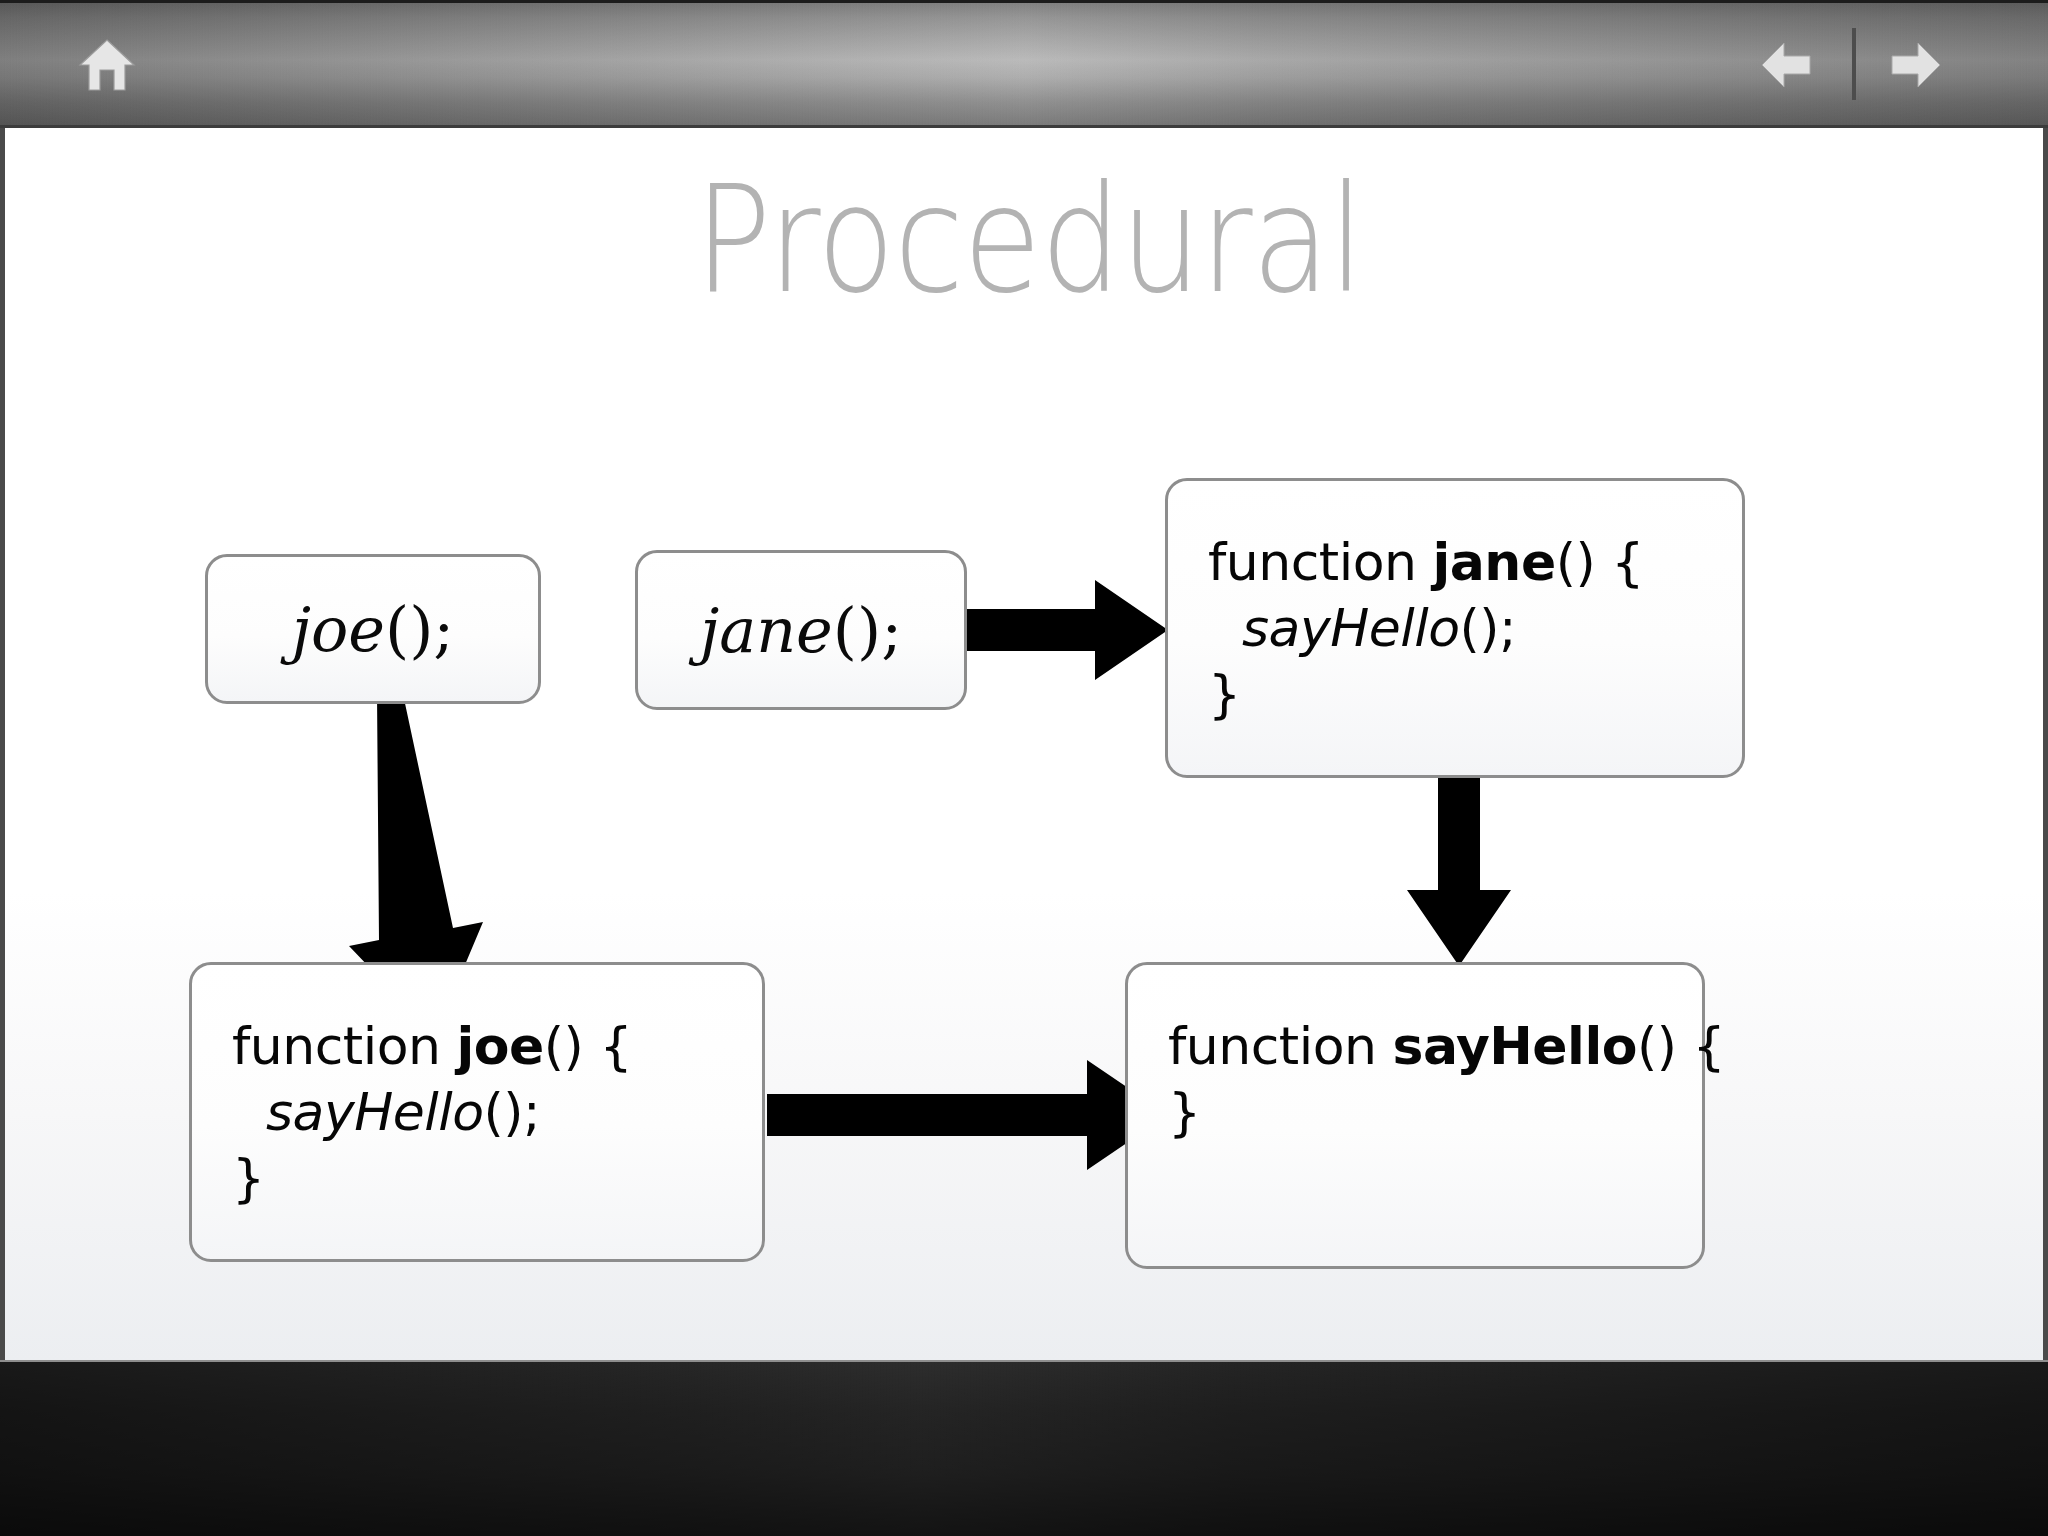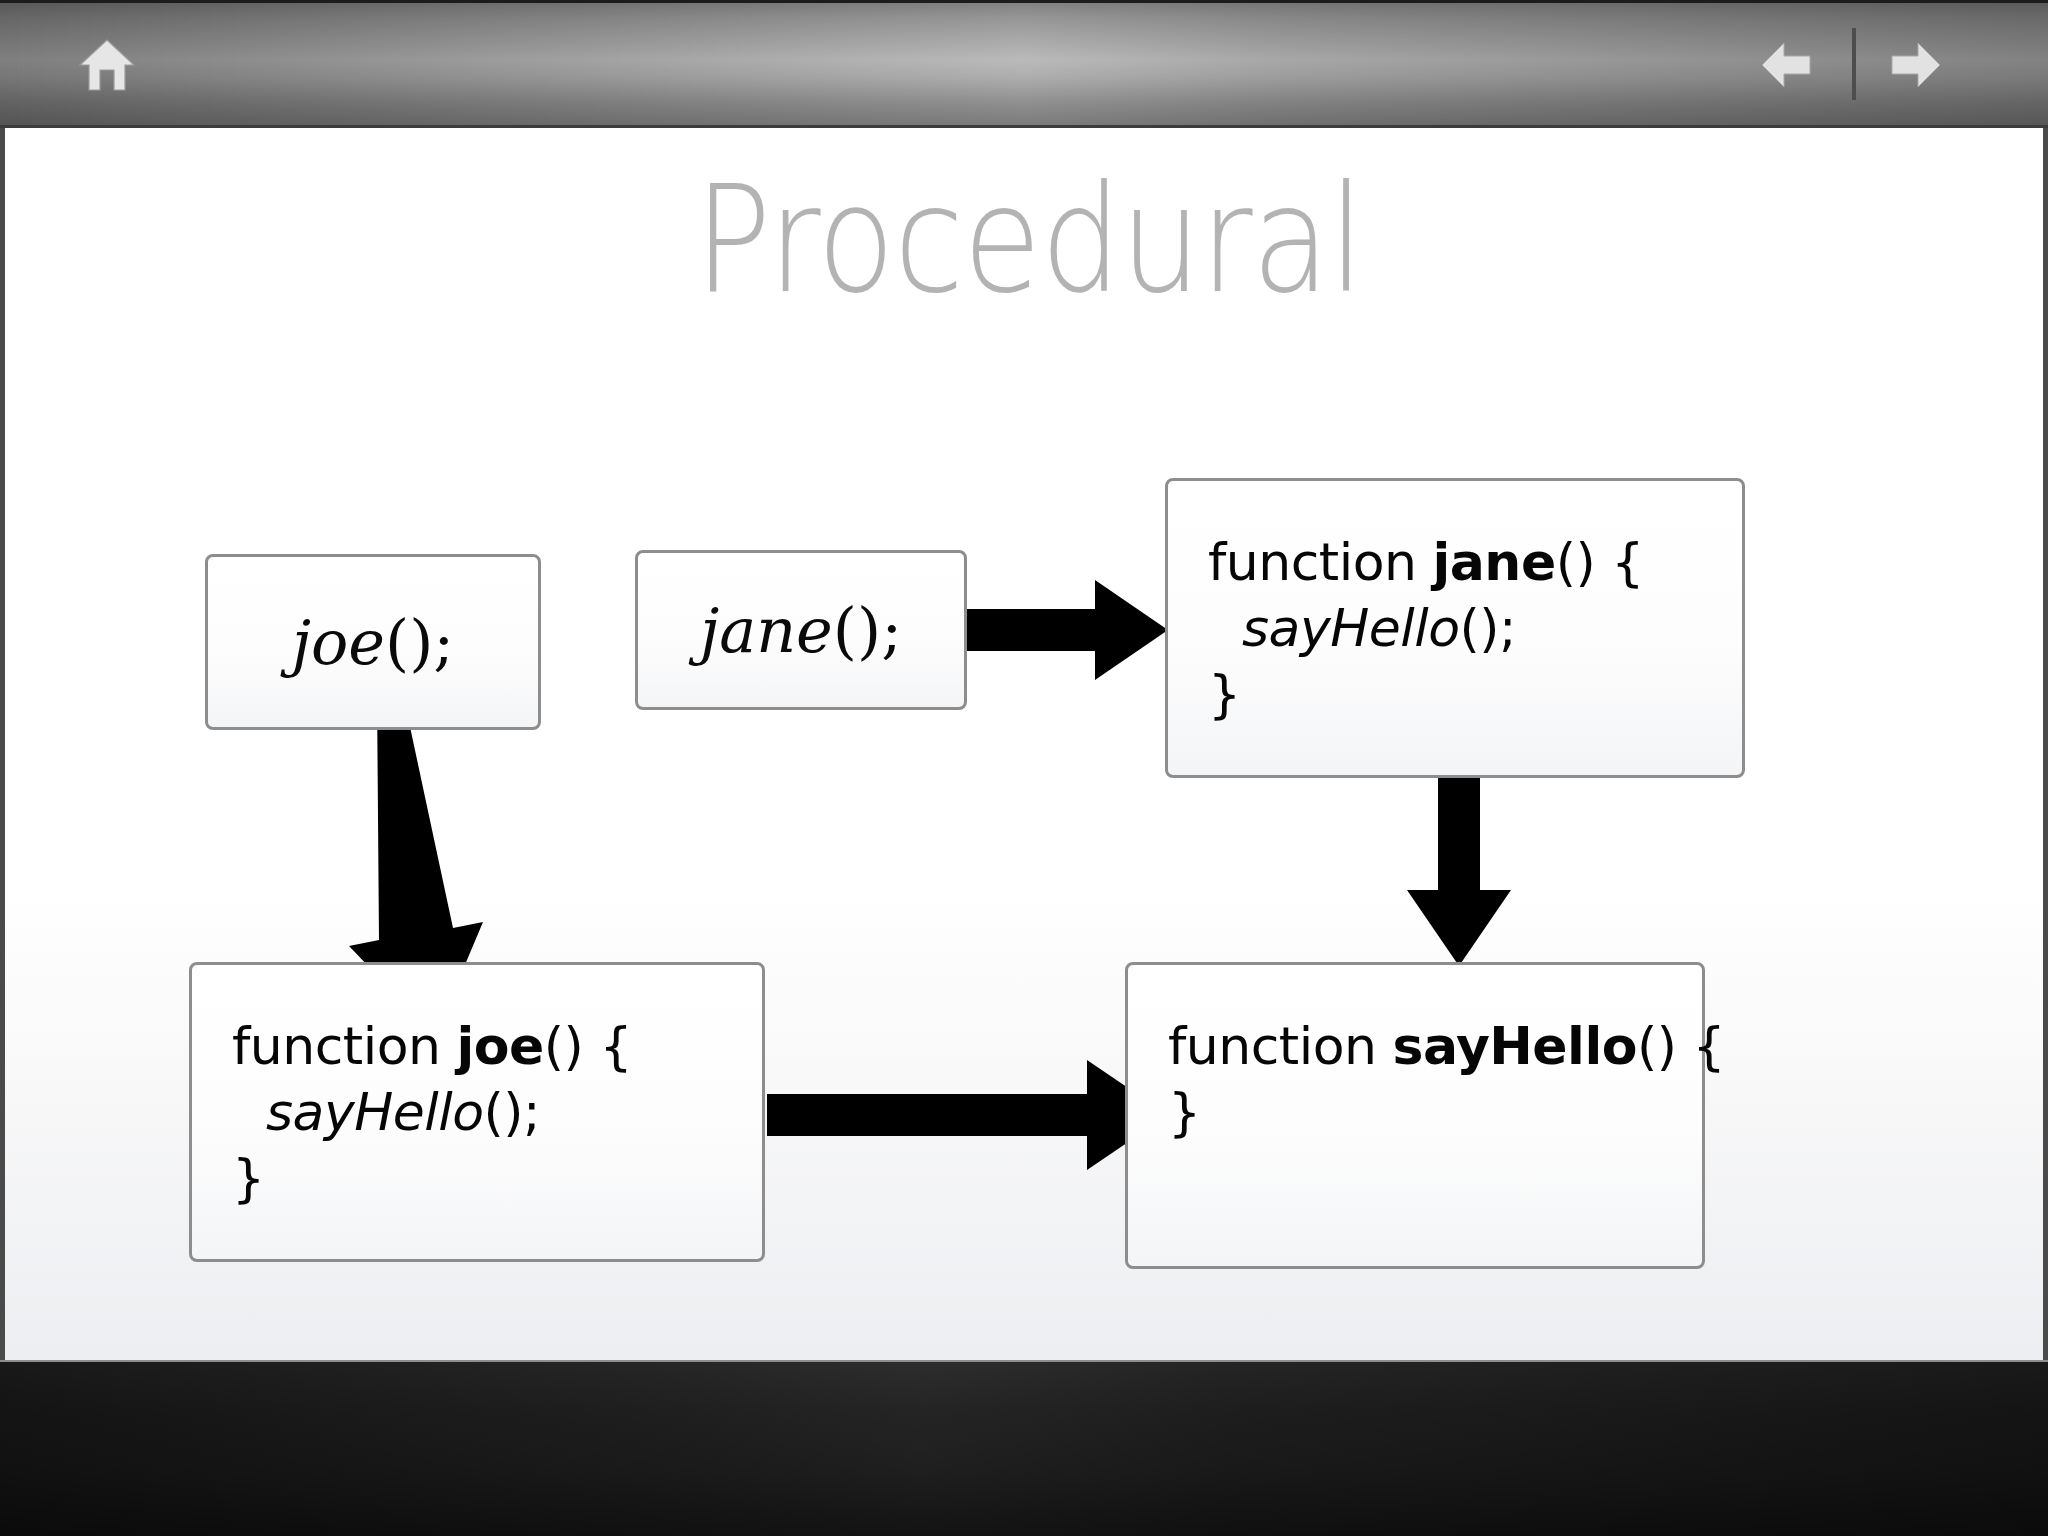--- a/index.html
+++ b/index.html
@@ -80,21 +80,21 @@
   
   #diagram {
     position: absolute;
     left: 0; top: 0;
     width: 2048px; height: 1232px;
   }
   .node {
     position: absolute;
     box-sizing: border-box;
     border: 3px solid #8d8d8d;
-    border-radius: 8px;
+    border-radius: 22px;
     background: linear-gradient(to bottom, #ffffff 0%, #fdfdfd 55%, #f4f5f7 100%);
     z-index: 3;
   }
   .node.call {
     display: flex;
     align-items: center;
     justify-content: center;
   }
   .node.block {
     padding: 48px 0 0 40px;
@@ -114,21 +114,21 @@
     line-height: 66px;
     color: #060606;
     white-space: pre;
     letter-spacing: -0.5px;
   }
   .code-line .bold { font-weight: 700; }
   .code-line .ital { font-style: italic; }
   .indent { padding-left: 34px; }
 
   
-  #node-joe-call   { left: 200px; top: 426px; width: 336px; height: 176px; }
+  #node-joe-call   { left: 200px; top: 426px; width: 336px; height: 150px; }
   #node-jane-call  { left: 630px; top: 422px; width: 332px; height: 160px; }
   #node-jane-fn    { left: 1160px; top: 350px; width: 580px; height: 300px; }
   #node-joe-fn     { left: 184px; top: 834px; width: 576px; height: 300px; }
   #node-sayhello-fn{ left: 1120px; top: 834px; width: 580px; height: 307px; }
 
   
   #arrows {
     position: absolute;
     left: 0; top: 0;
     width: 2048px; height: 1232px;

